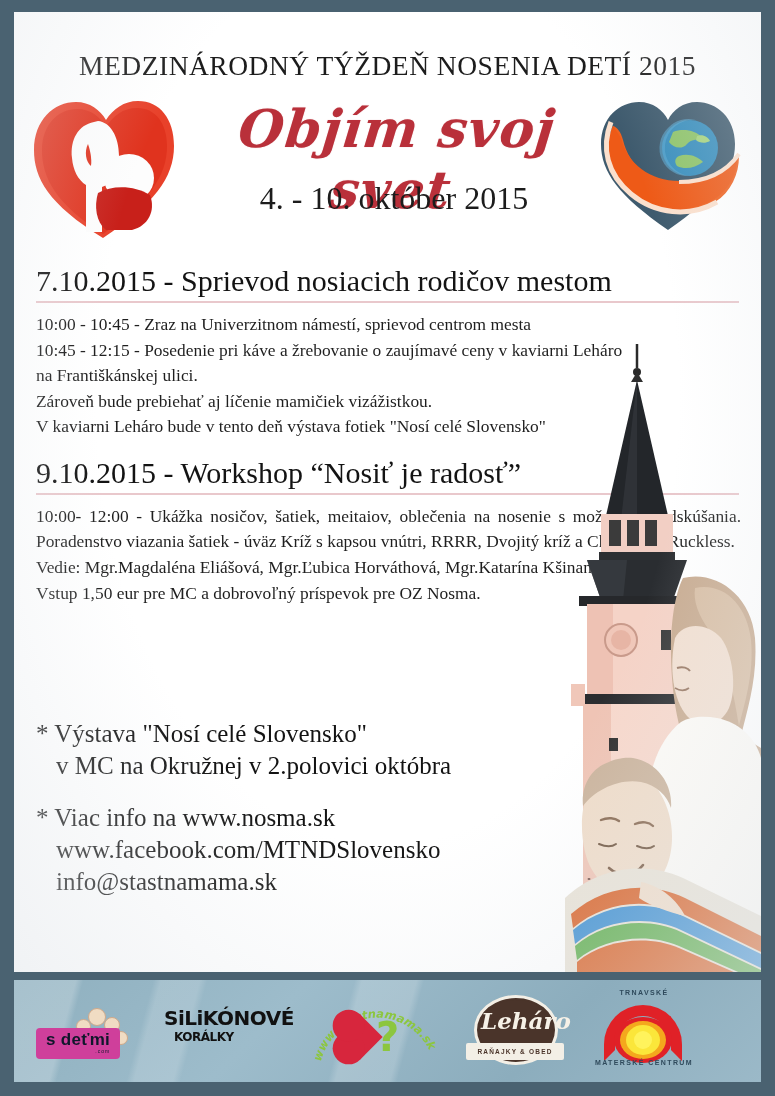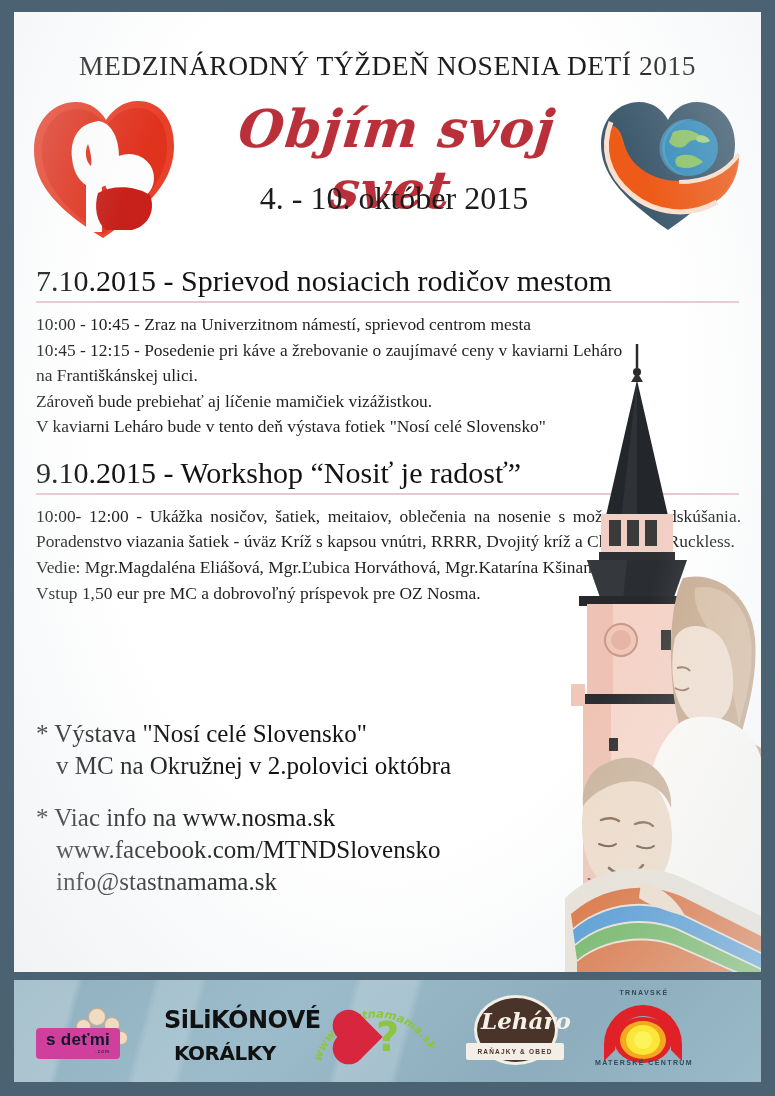--- a/index.html
+++ b/index.html
@@ -153,22 +153,22 @@
     background:#f0dcc3;border:1.5px solid #cfa98a;
   }
   .sdetmi .k1{width:16px;height:16px;left:56px;top:8px;}
   .sdetmi .k2{width:13px;height:13px;left:44px;top:19px;}
   .sdetmi .k3{width:14px;height:14px;left:72px;top:17px;}
   .sdetmi .k4{width:12px;height:12px;left:82px;top:31px;}
 
   
   .silikon{width:128px;height:62px;margin-right:24px;
     font-family:"DejaVu Sans",sans-serif;font-weight:bold;}
-  .silikon .l1{position:absolute;left:2px;top:6px;font-size:24px;color:#111;letter-spacing:-.5px;white-space:nowrap;}
-  .silikon .l2{position:absolute;left:12px;top:30px;font-size:20px;color:#111;letter-spacing:-.5px;white-space:nowrap;margin-top:11px;}
+  .silikon .l1{position:absolute;left:2px;top:6px;font-size:20px;color:#111;letter-spacing:-.5px;white-space:nowrap;}
+  .silikon .l2{position:absolute;left:12px;top:30px;font-size:12px;color:#111;letter-spacing:-.5px;white-space:nowrap;}
 
   
   .stastna{width:126px;height:72px;margin-right:24px;}
   .stastna .arc{
     position:absolute;left:0;top:0;width:126px;height:72px;
   }
   .stastna .heart{
     position:absolute;left:30px;top:26px;width:32px;height:32px;
     background:#d7263d;
     transform:rotate(-45deg);

